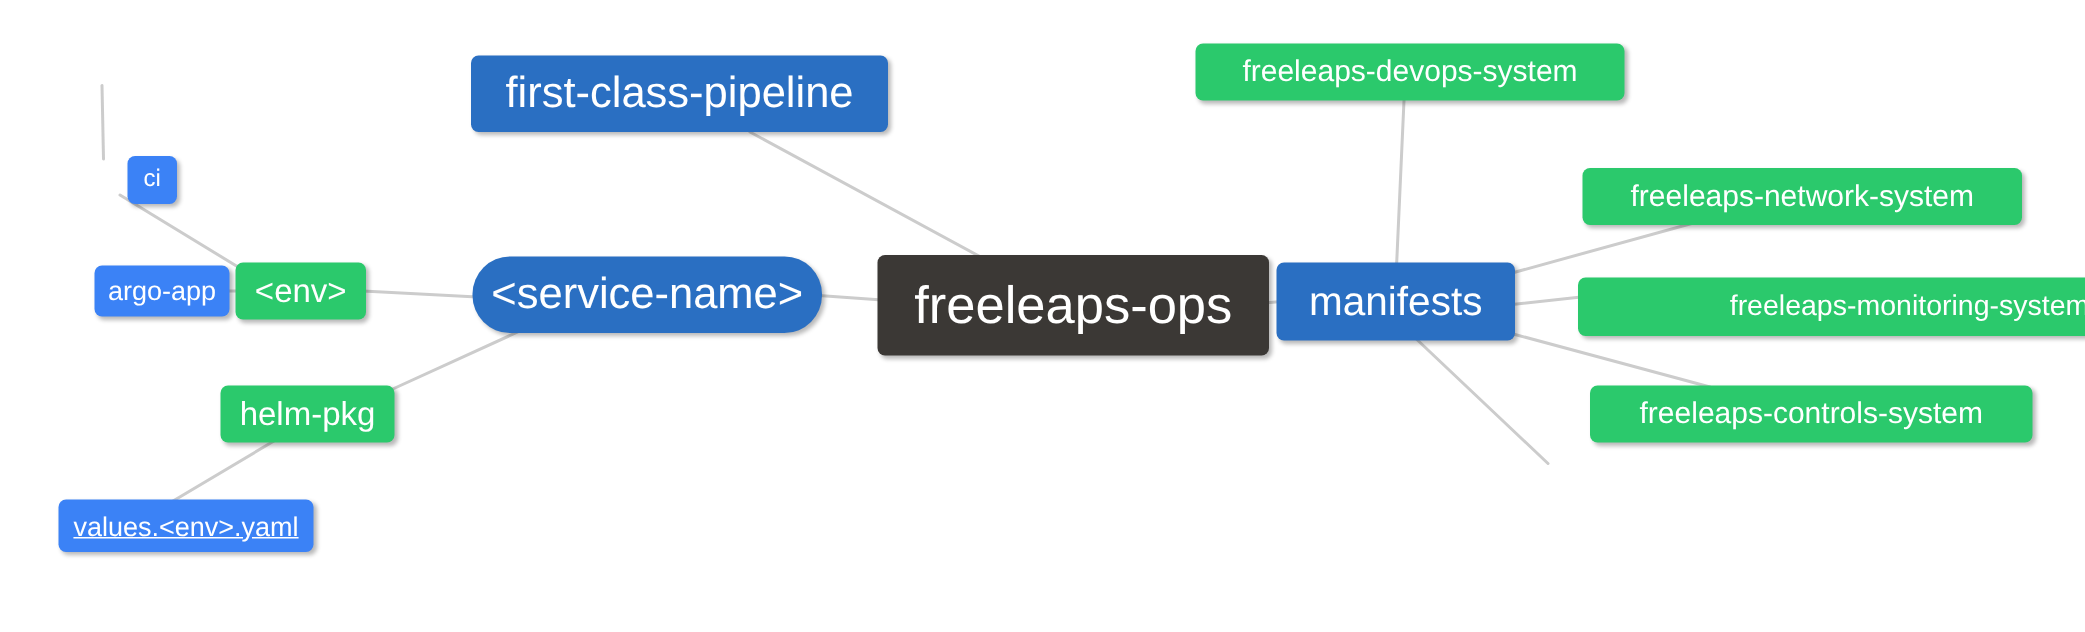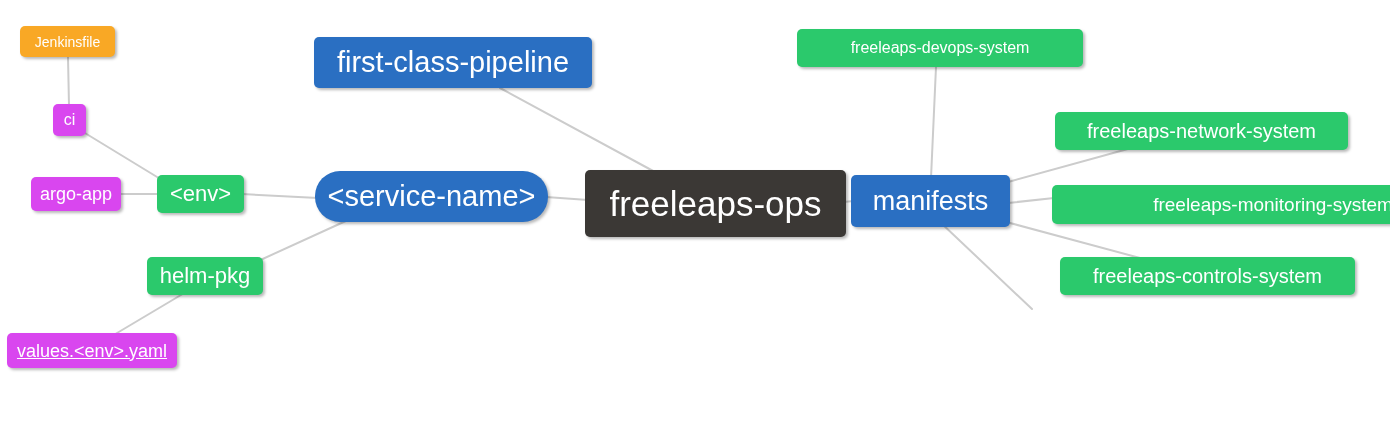--- a/index.html
+++ b/index.html
@@ -36,35 +36,35 @@
     border-radius: 5px;
     white-space: nowrap;
     box-shadow: 2px 2px 3px rgba(0,0,0,0.28);
     cursor: pointer;
     user-select: none;
     line-height: 1;
   }
   .node.blue   { background: #2a6fc2; }
   .node.dark   { background: #3b3835; }
   .node.green  { background: #2bc96c; }
-  .node.red    { background: #d946ef; }
+  .node.red    { background: #3b82f6; margin-left: 32px; }
   .node.orange { background: #f9a825; }
 
   
   #n-jenkinsfile { left: 20px;   top: 26px;  width: 95px;  height: 31px; font-size: 14px; }
   #n-ci          { left: 53px;   top: 104px; width: 33px;  height: 32px; font-size: 16px; }
   #n-argo-app    { left: 31px;   top: 177px; width: 90px;  height: 34px; font-size: 18px; }
   #n-env         { left: 157px;  top: 175px; width: 87px;  height: 38px; font-size: 22px; text-align: center; }
   #n-helm-pkg    { left: 147px;  top: 257px; width: 116px; height: 38px; font-size: 22px; }
   #n-values      { left: 7px;    top: 333px; width: 170px; height: 35px; font-size: 18px; text-decoration: underline; }
   #n-fcp         { left: 314px;  top: 37px;  width: 278px; height: 51px; font-size: 29px; }
   #n-service     { left: 315px;  top: 171px; width: 233px; height: 51px; font-size: 29px; border-radius: 25px; }
   #n-root        { left: 585px;  top: 170px; width: 261px; height: 67px; font-size: 35px; }
   #n-manifests   { left: 851px;  top: 175px; width: 159px; height: 52px; font-size: 27px; }
-  #n-devops      { left: 797px;  top: 29px;  width: 286px; height: 38px; font-size: 16px; }
+  #n-devops      { left: 797px;  top: 29px;  width: 286px; height: 38px; font-size: 20px; }
   #n-network     { left: 1055px; top: 112px; width: 293px; height: 38px; font-size: 20px; }
   #n-monitoring  { left: 1052px; top: 185px; width: 378px; height: 39px; font-size: 19px; padding-left: 32px; }
   #n-controls    { left: 1060px; top: 257px; width: 295px; height: 38px; font-size: 20px; }
   #n-storage     { left: 815px;  top: 307px; width: 290px; height: 40px; font-size: 20px; }
 </style>
 </head>
 <body>
 
 <div class="canvas">
 
@@ -78,21 +78,20 @@
     <line x1="500" y1="88" x2="655" y2="172"></line>
     <line x1="546" y1="197" x2="588" y2="200"></line>
     <line x1="843" y1="202" x2="854" y2="201"></line>
     <line x1="936" y1="67" x2="931" y2="178"></line>
     <line x1="1008" y1="182" x2="1135" y2="147"></line>
     <line x1="1008" y1="203" x2="1054" y2="198"></line>
     <line x1="1010" y1="223" x2="1140" y2="258"></line>
     <line x1="940" y1="222" x2="1032" y2="309"></line>
   </svg>
 
-  <div class="node orange" id="n-jenkinsfile">Jenkinsfile</div>
   <div class="node red" id="n-ci">ci</div>
   <div class="node red" id="n-argo-app">argo-app</div>
   <div class="node green" id="n-env">&lt;env&gt;</div>
   <div class="node green" id="n-helm-pkg">helm-pkg</div>
   <div class="node red" id="n-values">values.&lt;env&gt;.yaml</div>
   <div class="node blue" id="n-fcp">first-class-pipeline</div>
   <div class="node blue" id="n-service">&lt;service-name&gt;</div>
   <div class="node dark" id="n-root">freeleaps-ops</div>
   <div class="node blue" id="n-manifests">manifests</div>
   <div class="node green" id="n-devops">freeleaps-devops-system</div>

